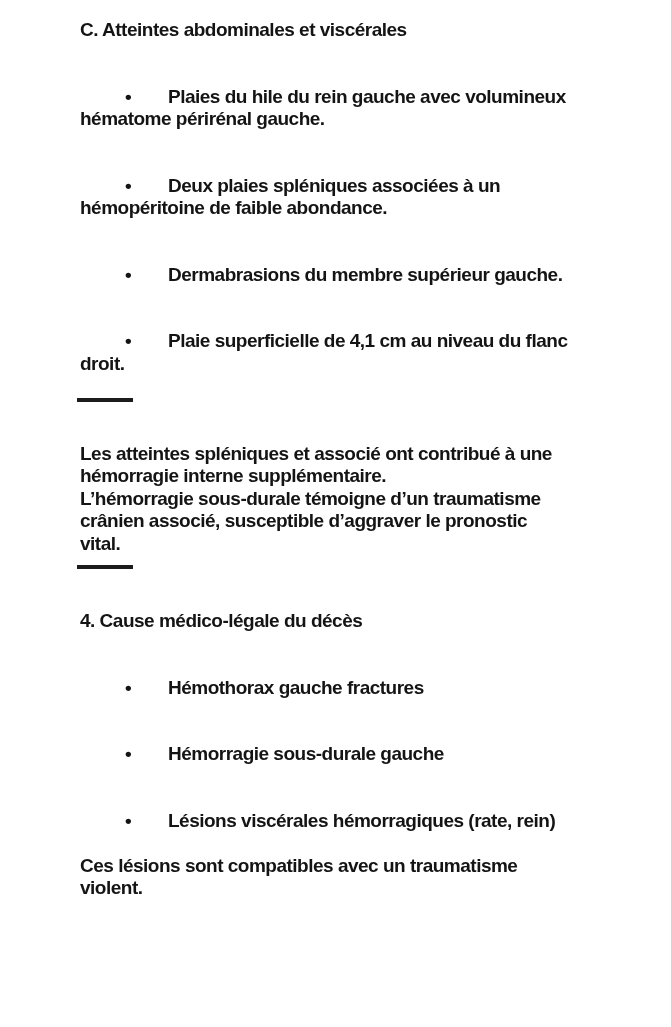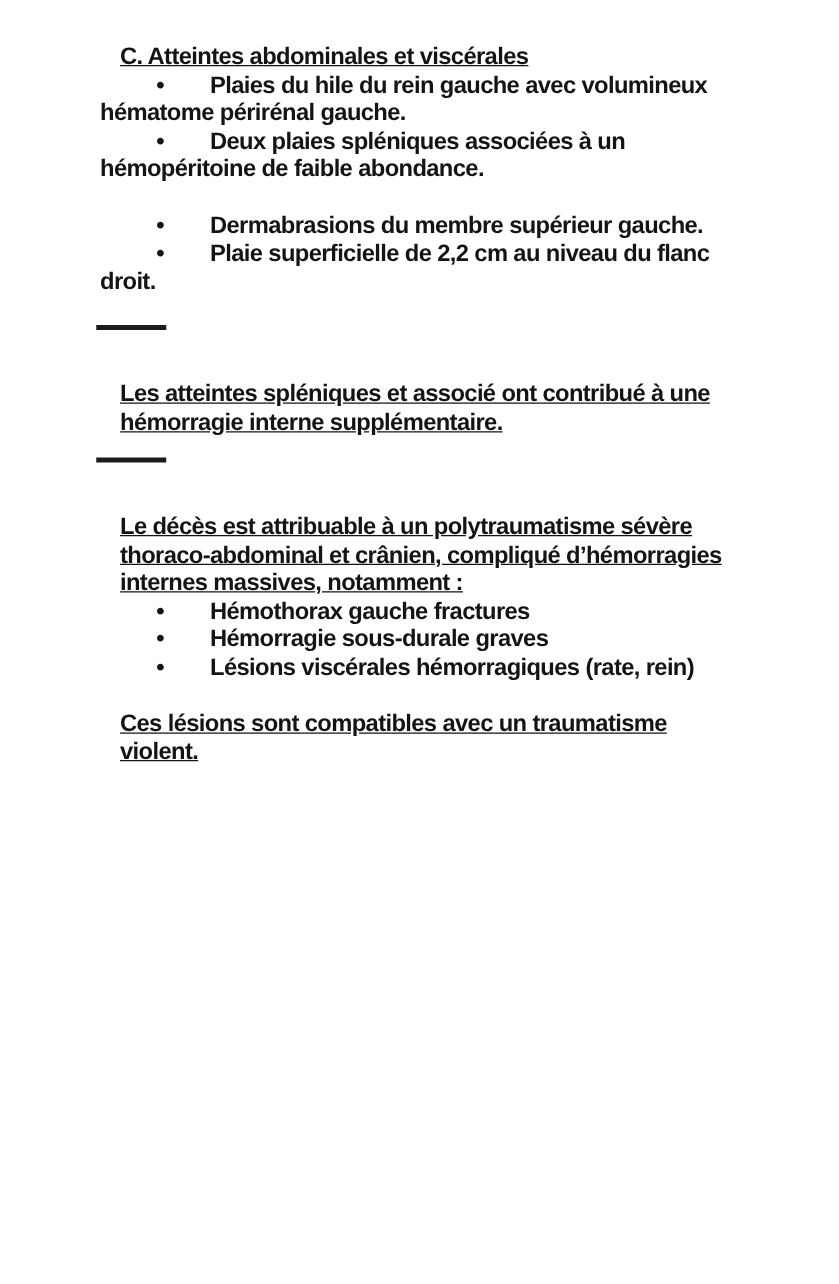--- a/index.html
+++ b/index.html
@@ -21,29 +21,29 @@
     font-weight: 700;
     font-size: 19px;
     line-height: 22.5px;
     letter-spacing: -0.5px;
     color: var(--text-color, #141414);
   }
   .block { margin: 0 0 22.5px 0; }
   .block.tight { margin-bottom: 0; }
   .heading, .para {
     white-space: pre;
-    margin: 16px;
-    text-decoration: underline;
+    margin: 0;
   }
   .list { margin-top: 0; }
   .li { position: relative; }
   .li-text {
     display: block;
     white-space: pre;
     text-indent: 88px;
+    margin-top: 44px;
   }
   .dot {
     position: absolute;
     left: 45px;
     top: 0;
     text-indent: 0;
   }
   .divider { height: 22.5px; }
   .divider .rule {
     width: 56px;
@@ -69,43 +69,44 @@
 hémopéritoine de faible abondance.</span>
       </div>
     </div>
     <div class="block list">
       <div class="li">
         <span class="dot">•</span>
         <span class="li-text">Dermabrasions du membre supérieur gauche.</span>
       </div>
       <div class="li">
         <span class="dot">•</span>
-        <span class="li-text">Plaie superficielle de 2,2 cm au niveau du flanc
+        <span class="li-text">Plaie superficielle de 4,1 cm au niveau du flanc
 droit.</span>
       </div>
     </div>
     <div class="block divider">
       <div class="rule"></div>
     </div>
     <div class="block para">Les atteintes spléniques et associé ont contribué à une
 hémorragie interne supplémentaire.</div>
+    <div class="block para">L’hémorragie sous-durale témoigne d’un traumatisme
+crânien associé, susceptible d’aggraver le pronostic
+vital.</div>
     <div class="block divider">
       <div class="rule"></div>
     </div>
-    <div class="block para tight">Le décès est attribuable à un polytraumatisme sévère
-thoraco-abdominal et crânien, compliqué d’hémorragies
-internes massives, notamment :</div>
+    <div class="block heading">4. Cause médico-légale du décès</div>
     <div class="block list">
       <div class="li">
         <span class="dot">•</span>
         <span class="li-text">Hémothorax gauche fractures</span>
       </div>
       <div class="li">
         <span class="dot">•</span>
-        <span class="li-text">Hémorragie sous-durale graves</span>
+        <span class="li-text">Hémorragie sous-durale gauche</span>
       </div>
       <div class="li">
         <span class="dot">•</span>
         <span class="li-text">Lésions viscérales hémorragiques (rate, rein)</span>
       </div>
     </div>
     <div class="block para">Ces lésions sont compatibles avec un traumatisme
 violent.</div>
   </main>
 

